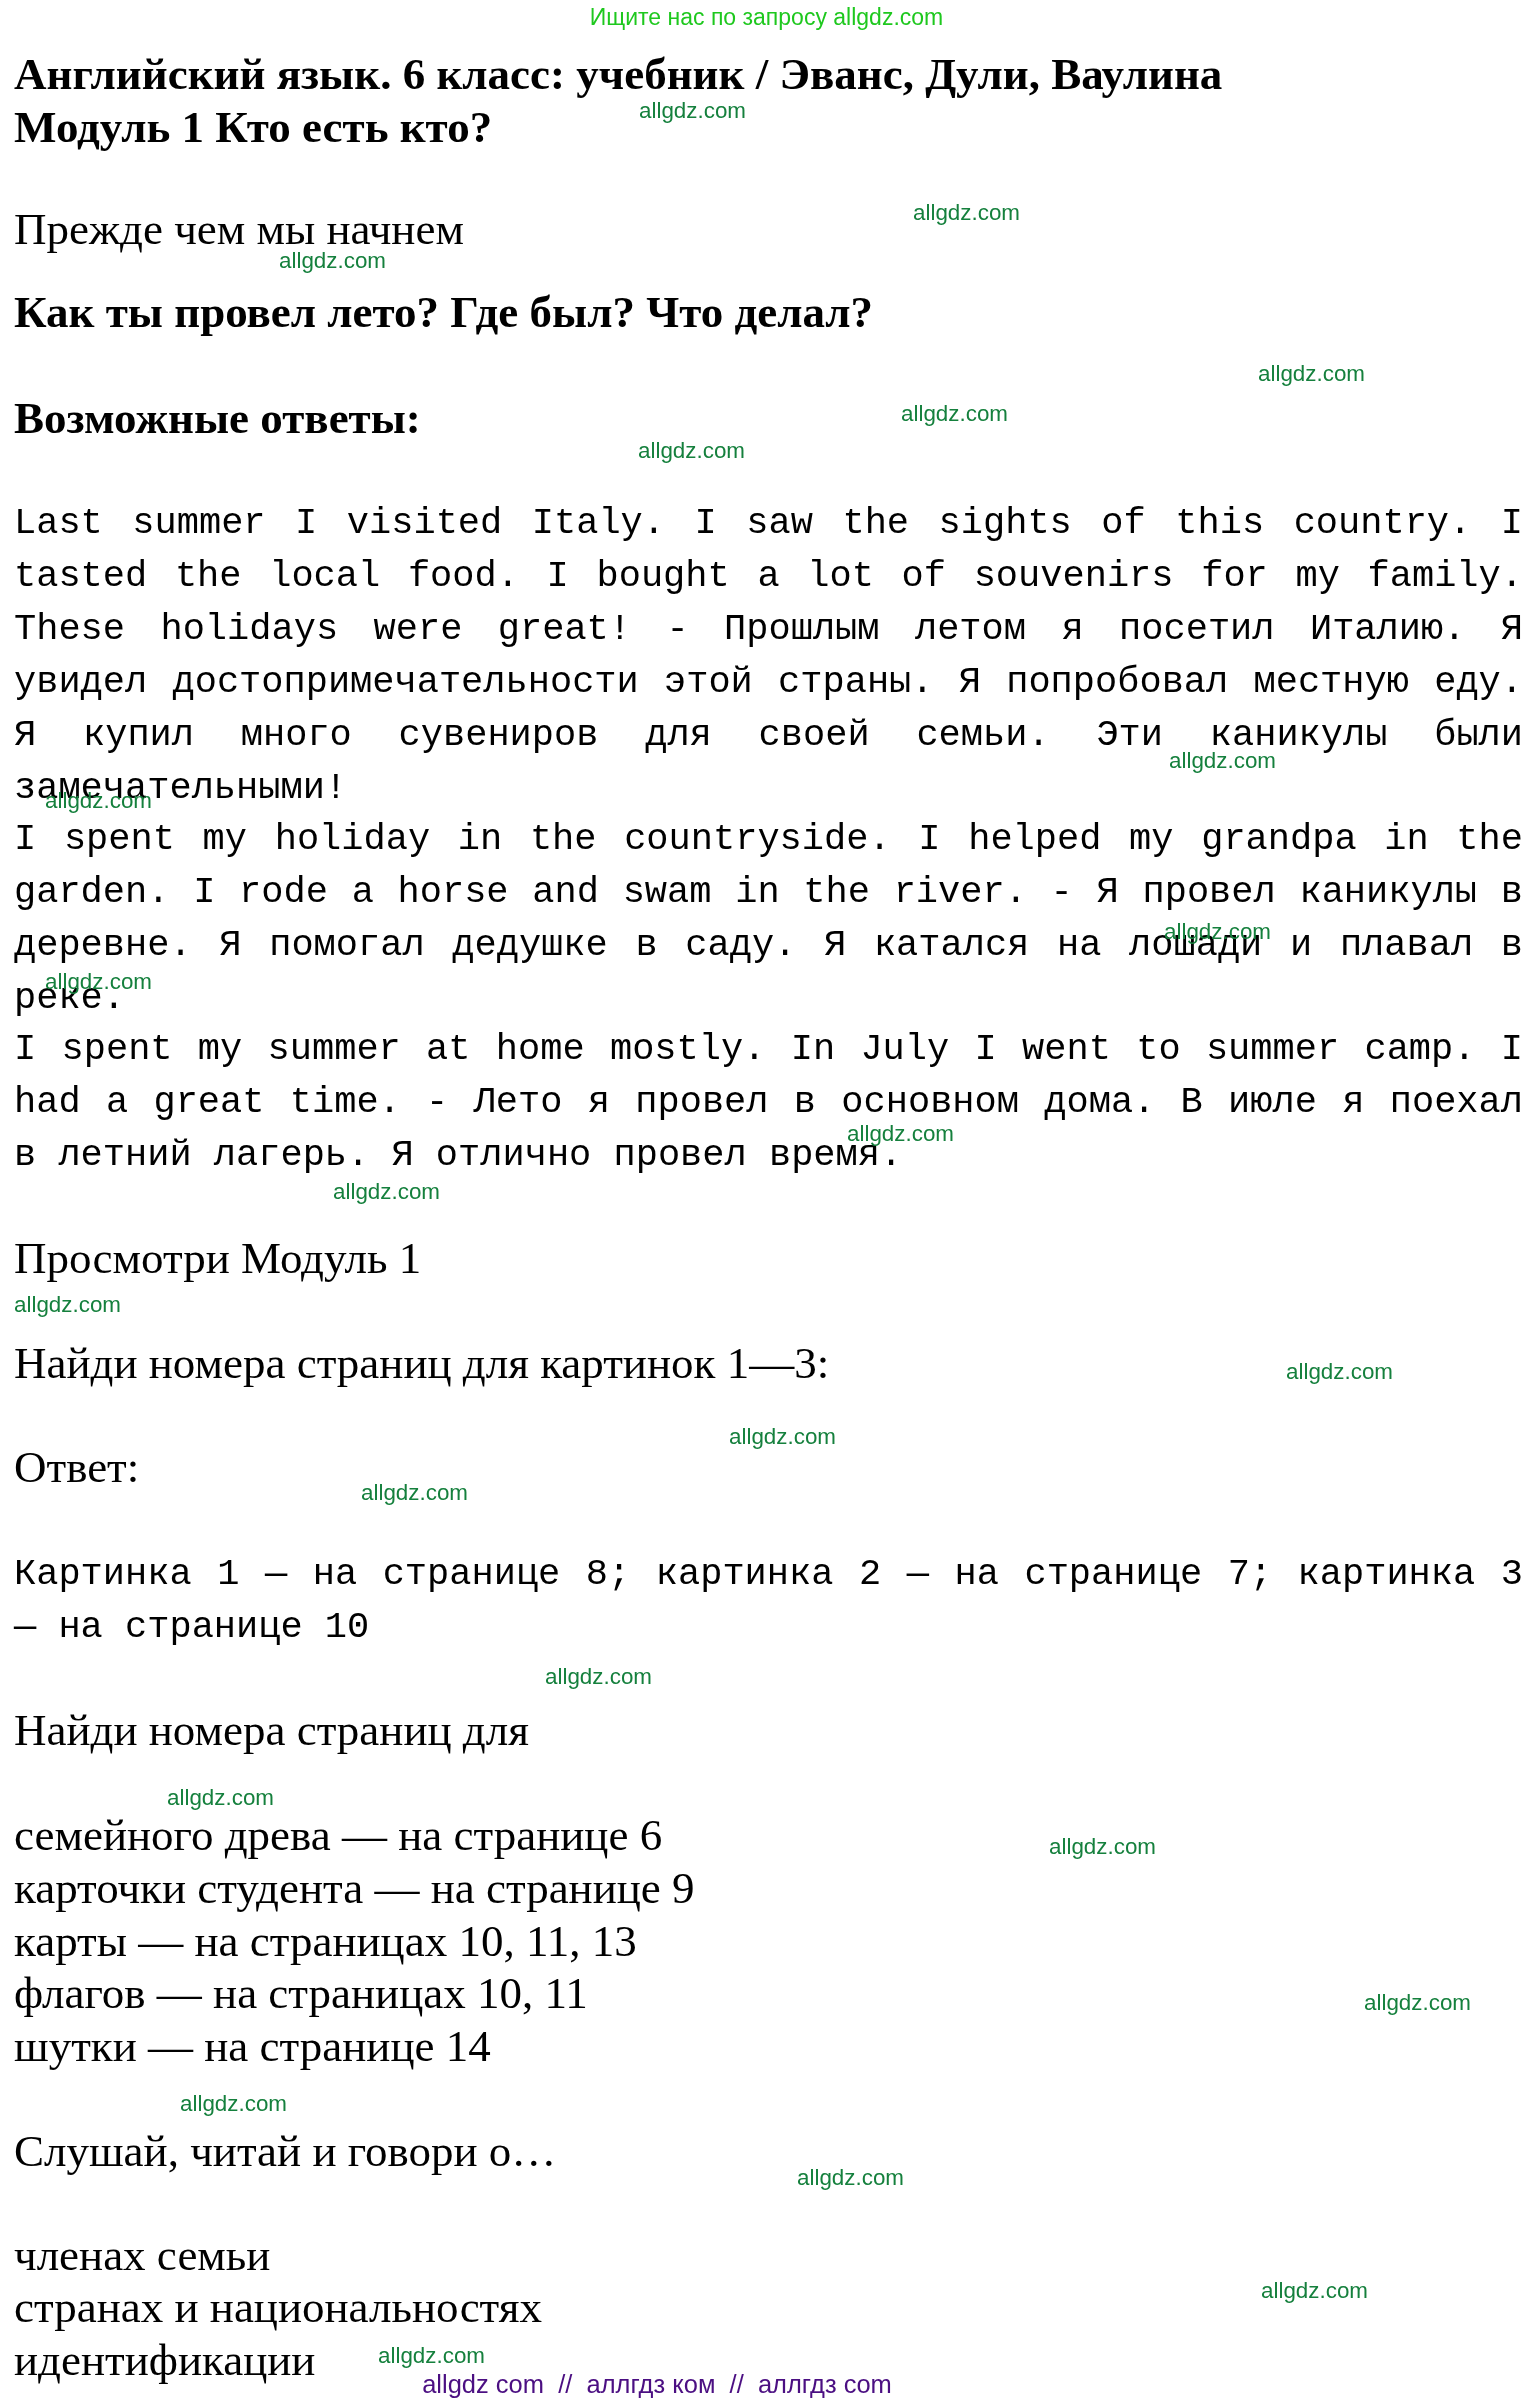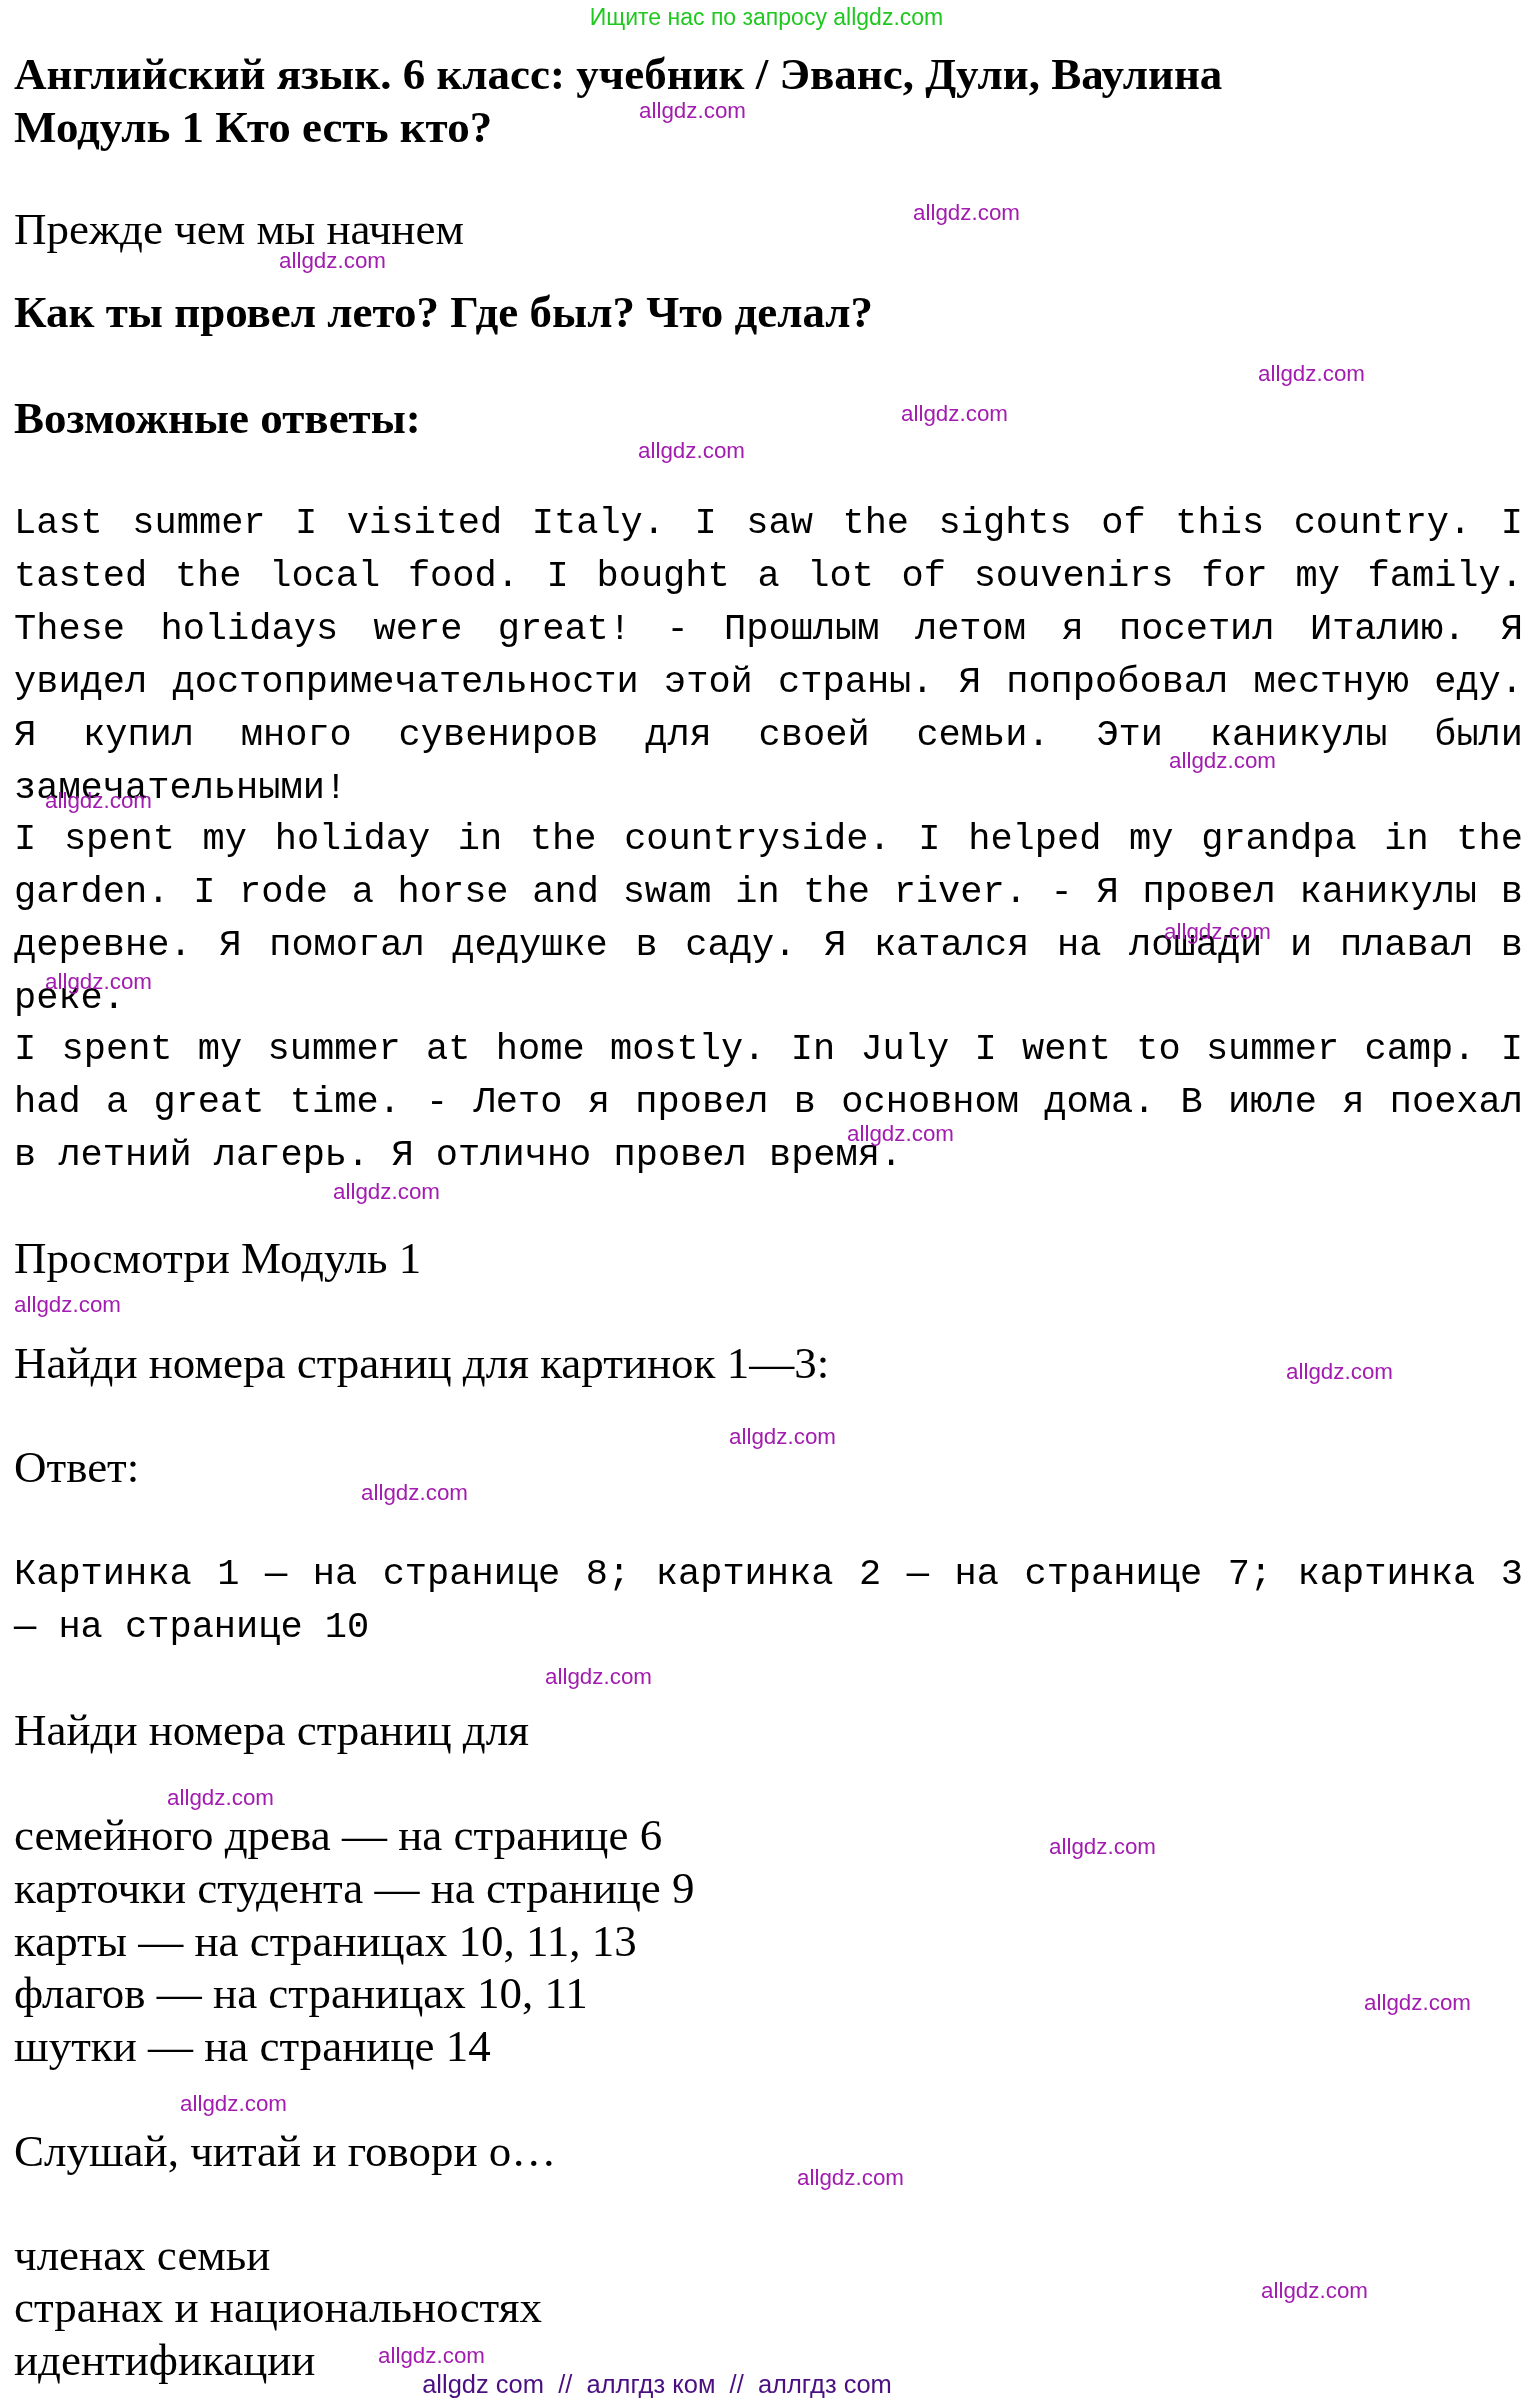--- a/index.html
+++ b/index.html
@@ -49,21 +49,21 @@
       line-height: 53px;
       text-align: justify;
       text-align-last: left;
       font-family: Liberation Mono, monospace;
     }
     .wm {
       position: absolute;
       font-family: "Liberation Sans", "DejaVu Sans", sans-serif;
       font-size: 22.4px;
       line-height: 26px;
-      color: #a21caf;
+      color: #15803d;
       white-space: nowrap;
     }
     .footer {
       position: absolute;
       left: 0;
       top: 2368px;
       width: 1314px;
       height: 33px;
       text-align: center;
       font-family: "Liberation Sans", "DejaVu Sans", sans-serif;

